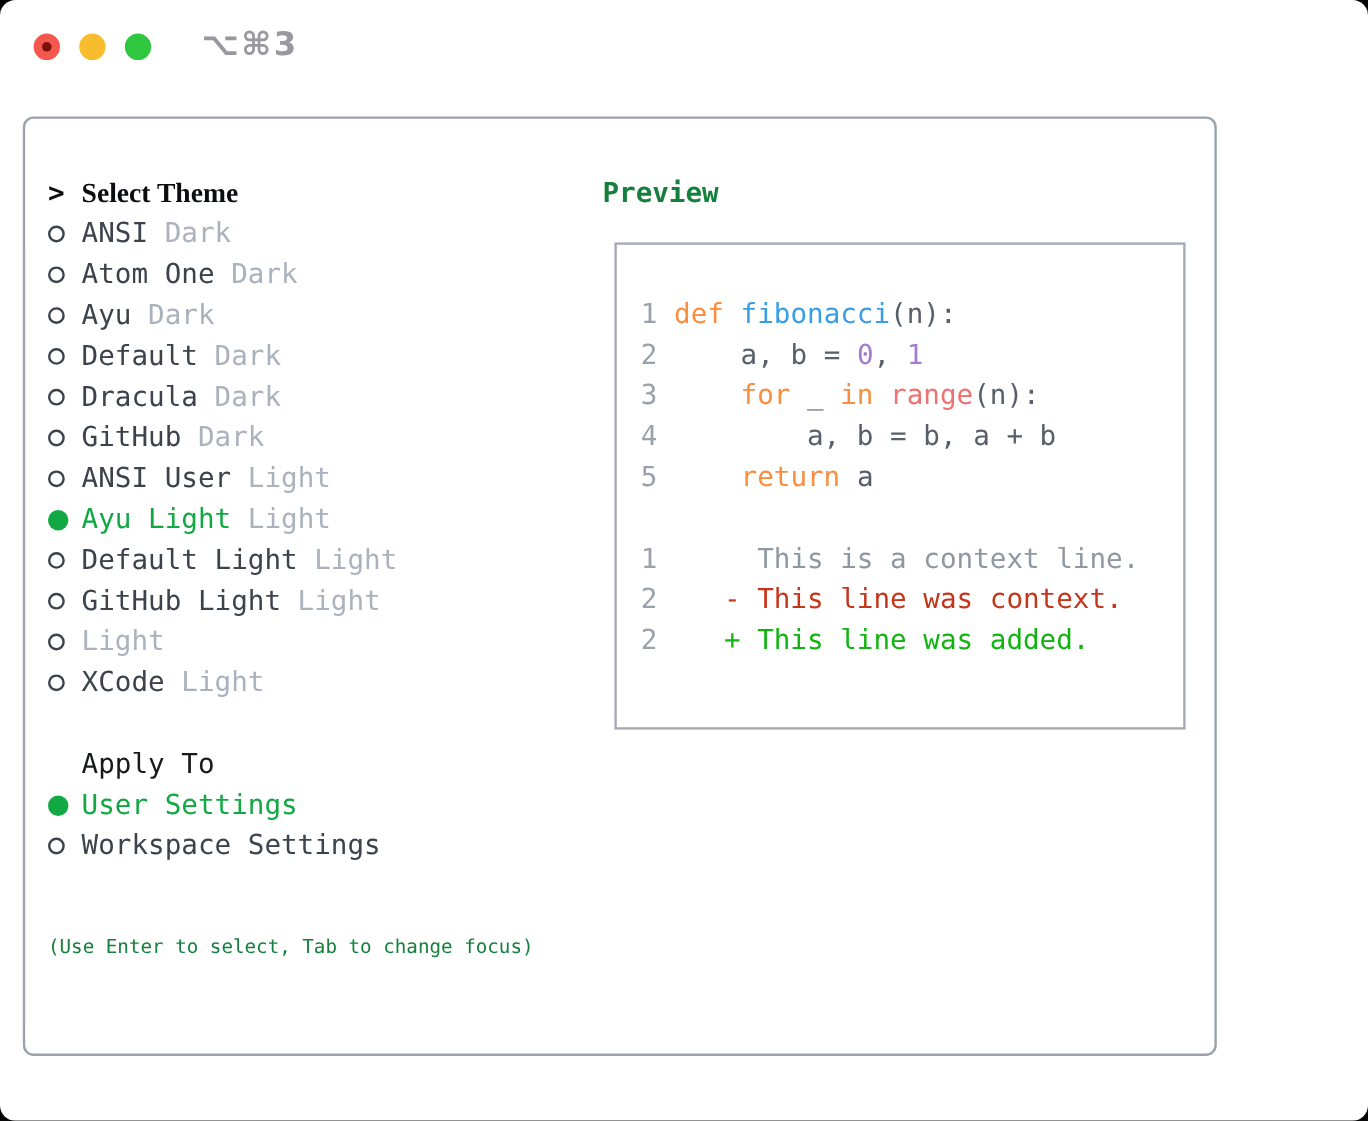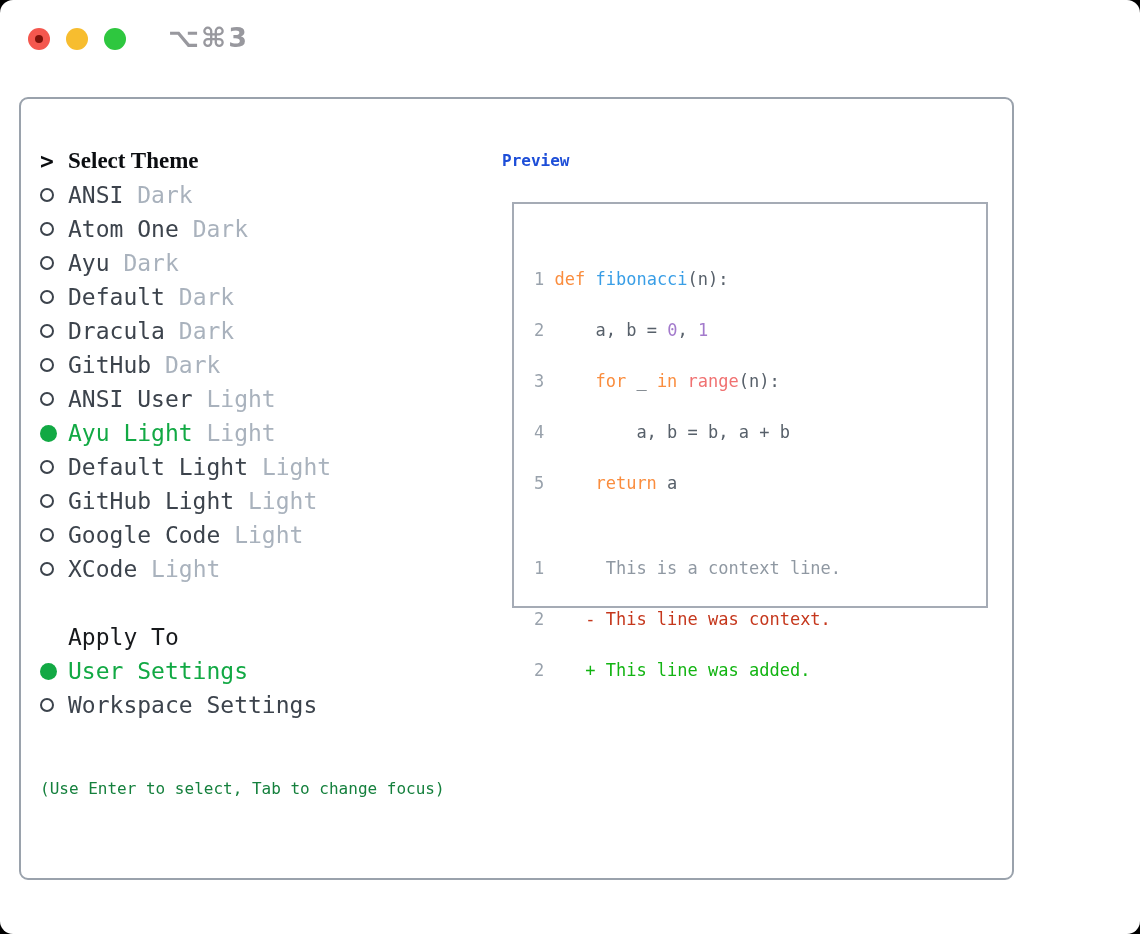--- a/index.html
+++ b/index.html
@@ -34,27 +34,27 @@
   .radio.sel{width:17px;height:17px;border:none;background:var(--c-selection-green,#12A944);}
   .item-name{color:#3C434C;white-space:pre;}
   .item-name.sel{color:var(--c-selection-green,#12A944);}
   .item-variant{color:#A9B2BD;white-space:pre;}
   .apply-header{color:#17191C;}
   .opt-label{color:#3C434C;}
   .opt-label.sel{color:var(--c-selection-green,#12A944);}
   .hint{width:430px;margin-top:16px;font-size:16px;line-height:34px;color:#15803d;}
   
   .right-col{position:absolute;left:481px;top:45px;}
-  .preview-header{font-size:16px;line-height:34px;font-weight:700;color:#1d4ed8;}
+  .preview-header{font-size:23px;line-height:34px;font-weight:700;color:#15803d;}
   .preview-box{
     position:absolute;left:491px;top:103px;width:476px;height:406px;
     border:2px solid #A5ABB5;box-sizing:border-box;background:#fff;
   }
   .code-area{padding:41px 6px 0 20px;}
-  .code-line{height:34px;font-size:17px;line-height:34px;white-space:pre;margin-top:17px;}
+  .code-line{height:34px;font-size:23px;line-height:34px;white-space:pre;}
   .code-gap{height:34px;}
   .ln{color:var(--c-line-number,#99A2AC);}
   .tok-plain{color:var(--c-code-text,#57606A);}
   .tok-keyword{color:var(--c-keyword,#FA8D3E);}
   .tok-function{color:var(--c-function-name,#399EE6);}
   .tok-call{color:var(--c-builtin-call,#F07171);}
   .tok-number{color:var(--c-number,#A37ACC);}
   .tok-context{color:var(--c-diff-context,#8F98A2);}
   .tok-deleted{color:var(--c-diff-deleted,#C5371C);}
   .tok-added{color:var(--c-diff-added,#12B412);}
@@ -146,21 +146,20 @@
             <span class="marker-col">
               <span class="radio"></span>
             </span>
             <span class="item-name">GitHub Light </span>
             <span class="item-variant">Light</span>
           </div>
           <div class="row">
             <span class="marker-col">
               <span class="radio"></span>
             </span>
-            <span class="item-name">Google Code </span>
             <span class="item-variant">Light</span>
           </div>
           <div class="row">
             <span class="marker-col">
               <span class="radio"></span>
             </span>
             <span class="item-name">XCode </span>
             <span class="item-variant">Light</span>
           </div>
         </div>

